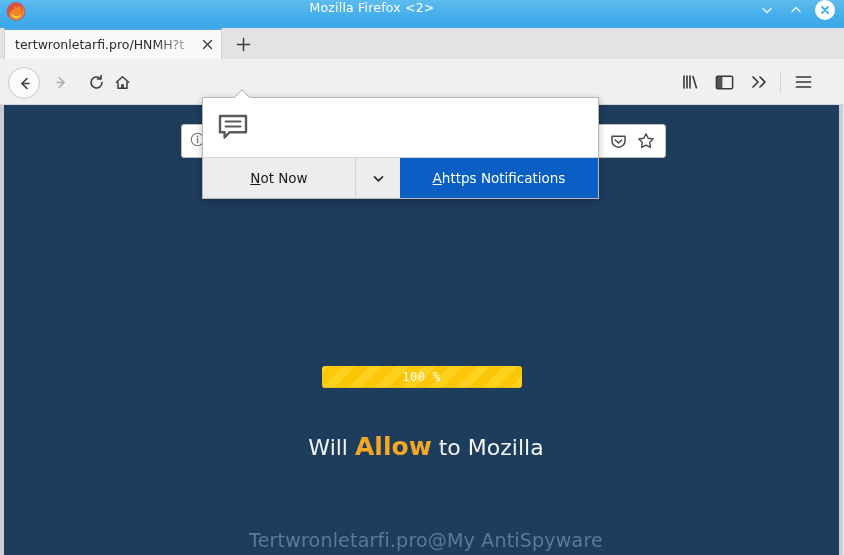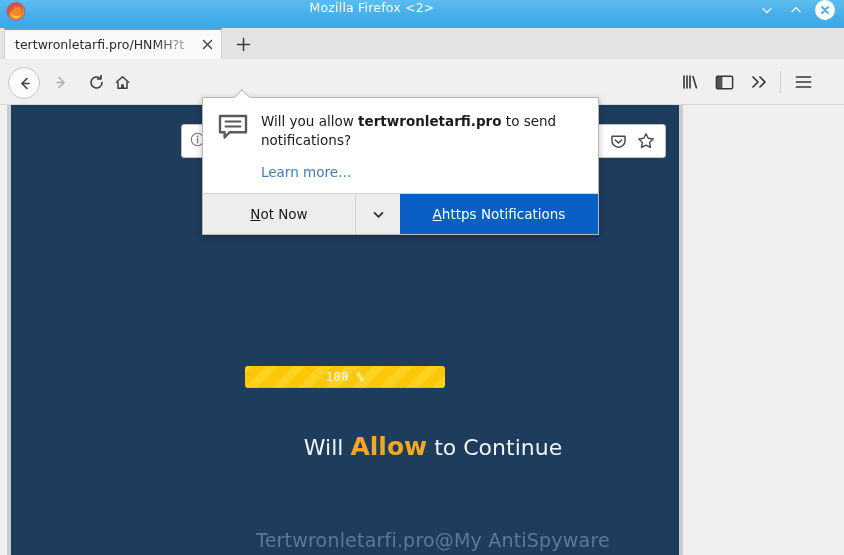--- a/index.html
+++ b/index.html
@@ -195,22 +195,22 @@
   }
   .nr-sep {
     width: 1px; height: 22px;
     background: #d0d0d0;
     margin: 0 4px;
   }
 
   
   .viewport {
     position: absolute;
-    left: 7px; top: 105px;
-    width: 676px; height: 450px;
+    left: 0; top: 105px;
+    width: 843px; height: 450px;
     background: #1e3c5c;
     border-left: 4px solid #c9ccd0;
     border-right: 4px solid #c9ccd0;
     box-sizing: border-box;
     overflow: hidden;
   }
   .progress-wrap {
     position: absolute;
     left: 50%;
     transform: translateX(-50%);
@@ -498,42 +498,36 @@
     </div>
   </div>
 
   <div class="viewport">
 
     <div class="progress-wrap">
       <span class="progress-label">100 %</span>
     </div>
 
     <div class="headline">
-      <span>Will </span><span class="hl-accent">Allow</span><span> to Continue</span>
+      <span>Will </span><span class="hl-accent">Allow</span><span> to Mozilla</span>
     </div>
 
     <div class="footer-mark">Tertwronletarfi.pro@My AntiSpyware</div>
   </div>
 
   <div class="popup">
     <div class="popup-arrow"></div>
 
     <div class="popup-body">
       <div class="popup-icon">
         <svg width="30" height="27" viewBox="0 0 30 27">
           <path d="M2 2h26v16.2H11.5L6.6 23.5v-5.3H2z" fill="none" stroke="#5a5a5a" stroke-width="2.4" stroke-linejoin="round"></path>
           <path d="M7.5 7.6h15M7.5 12.6h15" stroke="#5a5a5a" stroke-width="2" stroke-linecap="round"></path>
         </svg>
       </div>
-      <div class="popup-content">
-        <div class="popup-text">
-          <span>Will you allow </span><b>tertwronletarfi.pro</b><span> to send notifications?</span>
-        </div>
-        <a class="popup-link" href="#">Learn more…</a>
-      </div>
     </div>
 
     <div class="popup-actions">
       <div class="btn-secondary">
         <span class="akey">N</span>
           <span>ot Now</span>
       </div>
       <div class="btn-dropdown">
         <svg width="15" height="15" viewBox="0 0 15 15">
             <path d="M3.5 5.8l4 4 4-4" fill="none" stroke="#2b2b2b" stroke-width="1.7" stroke-linecap="round" stroke-linejoin="round"></path>

